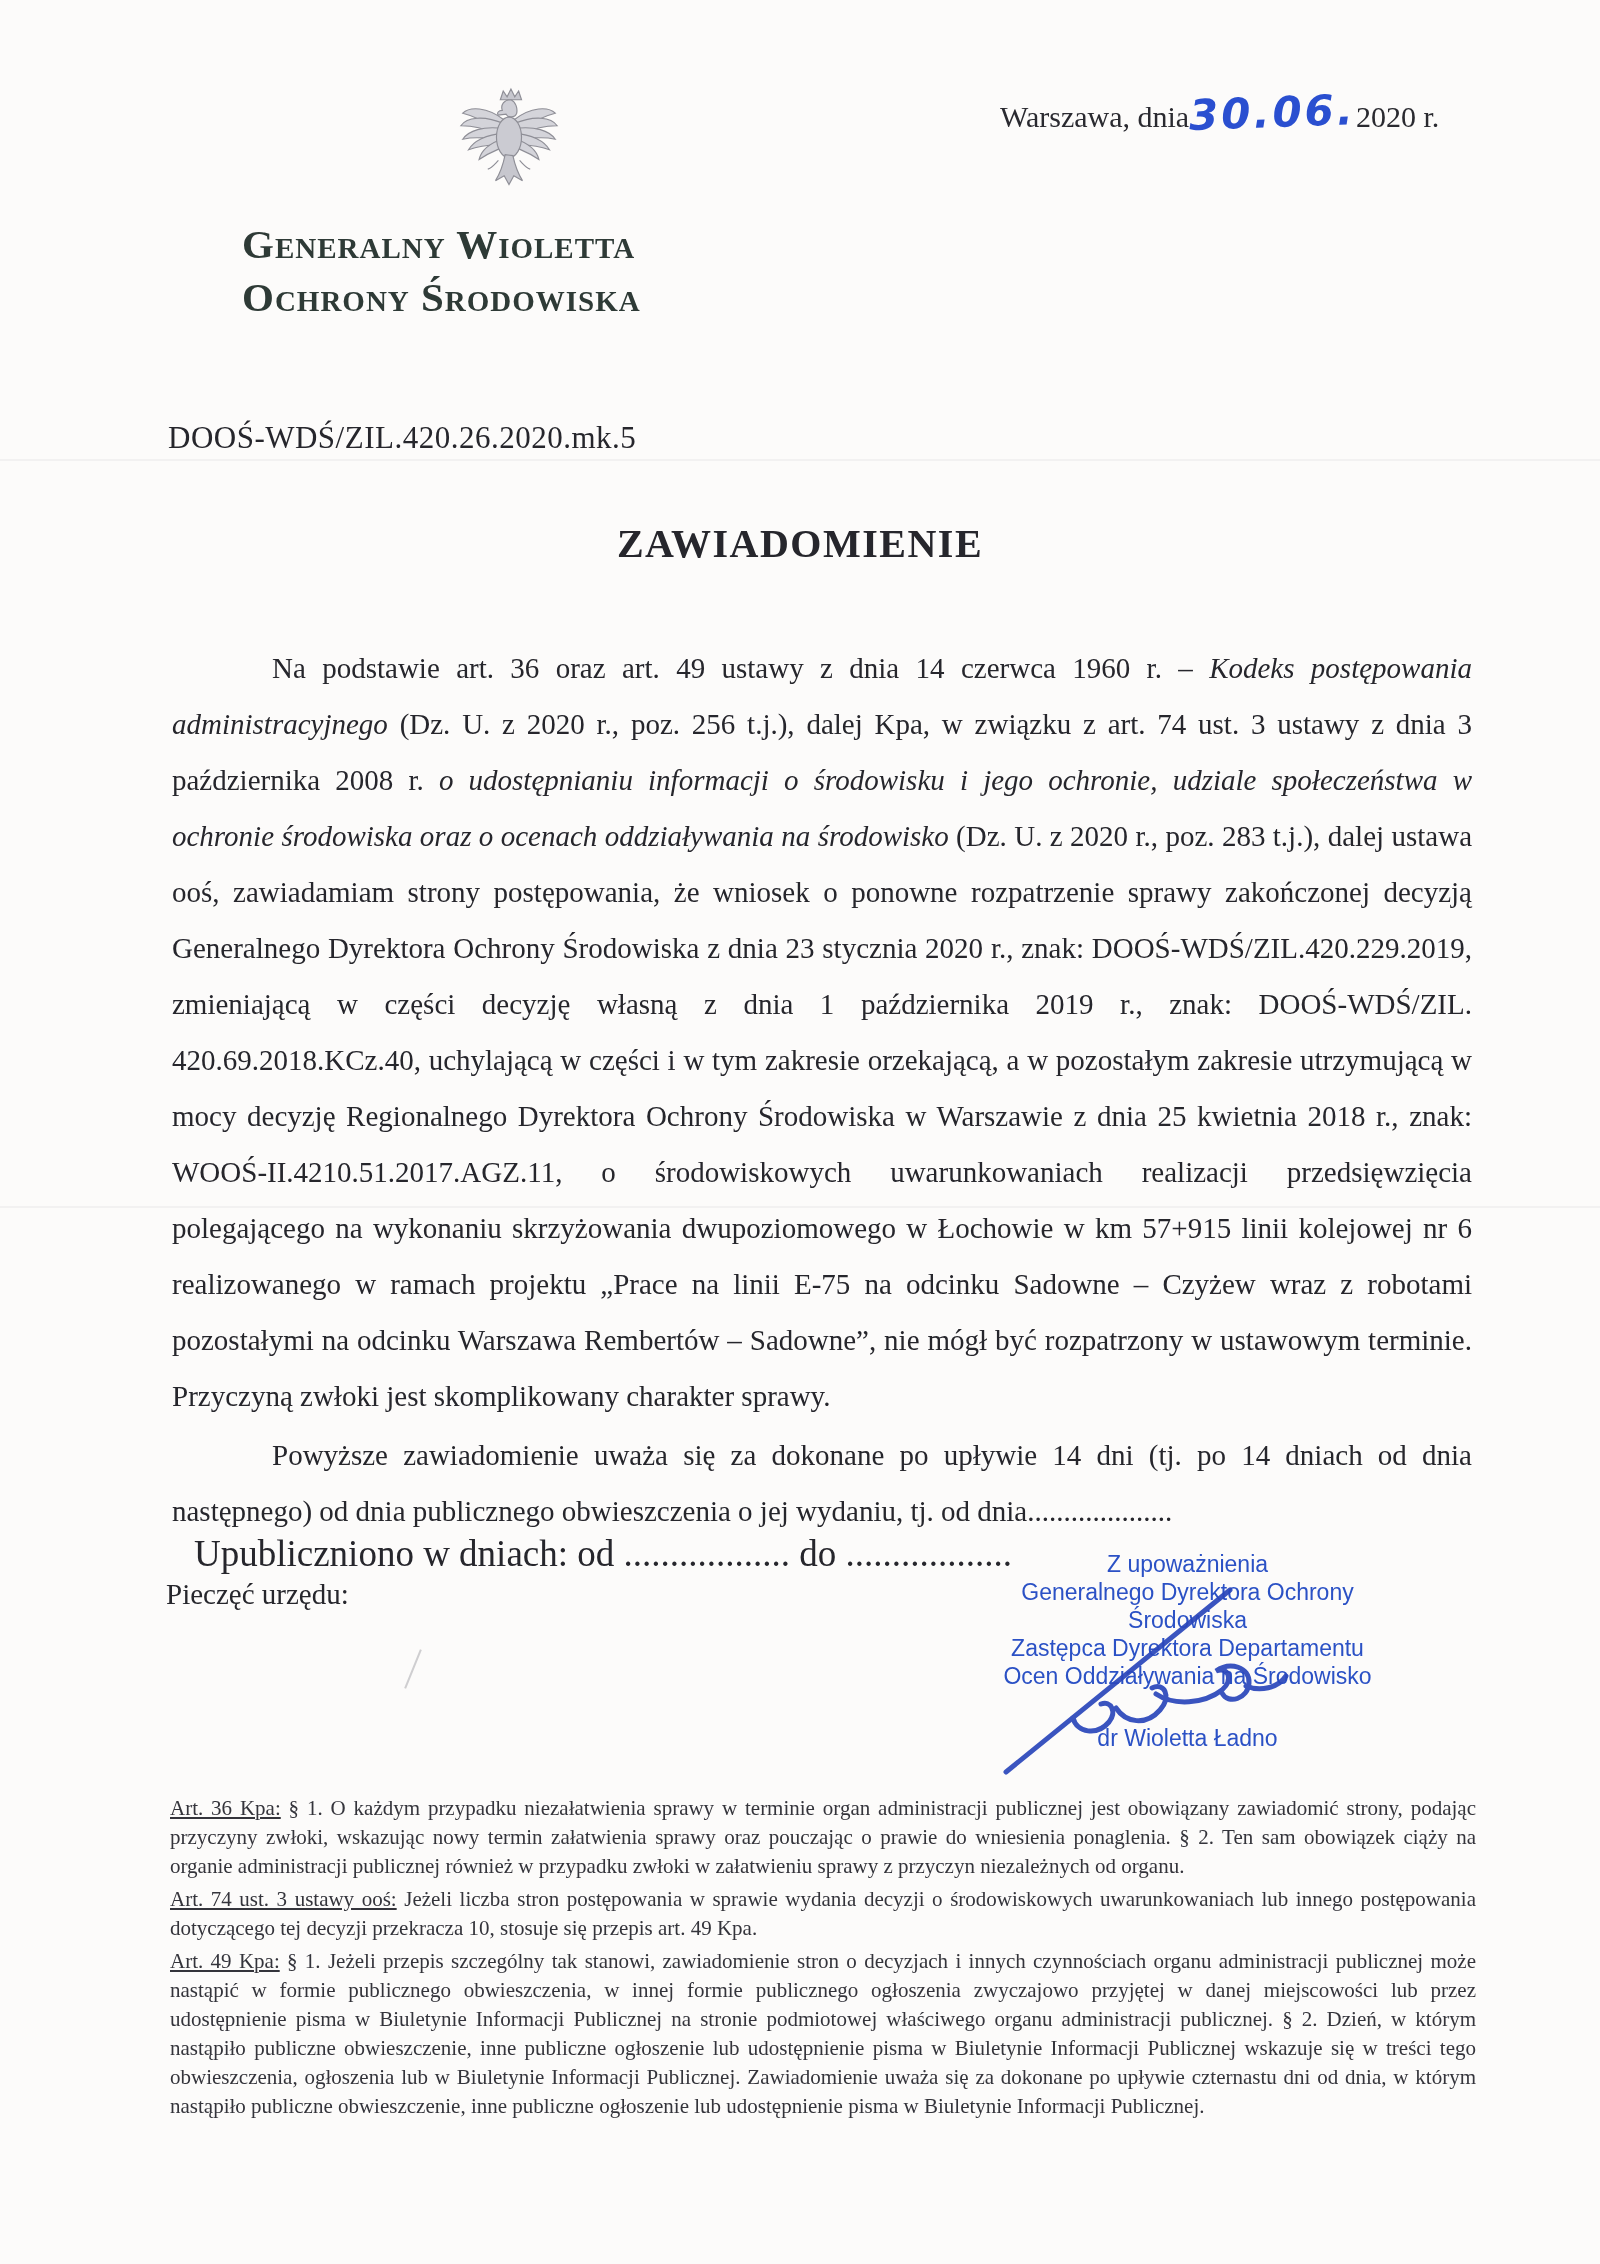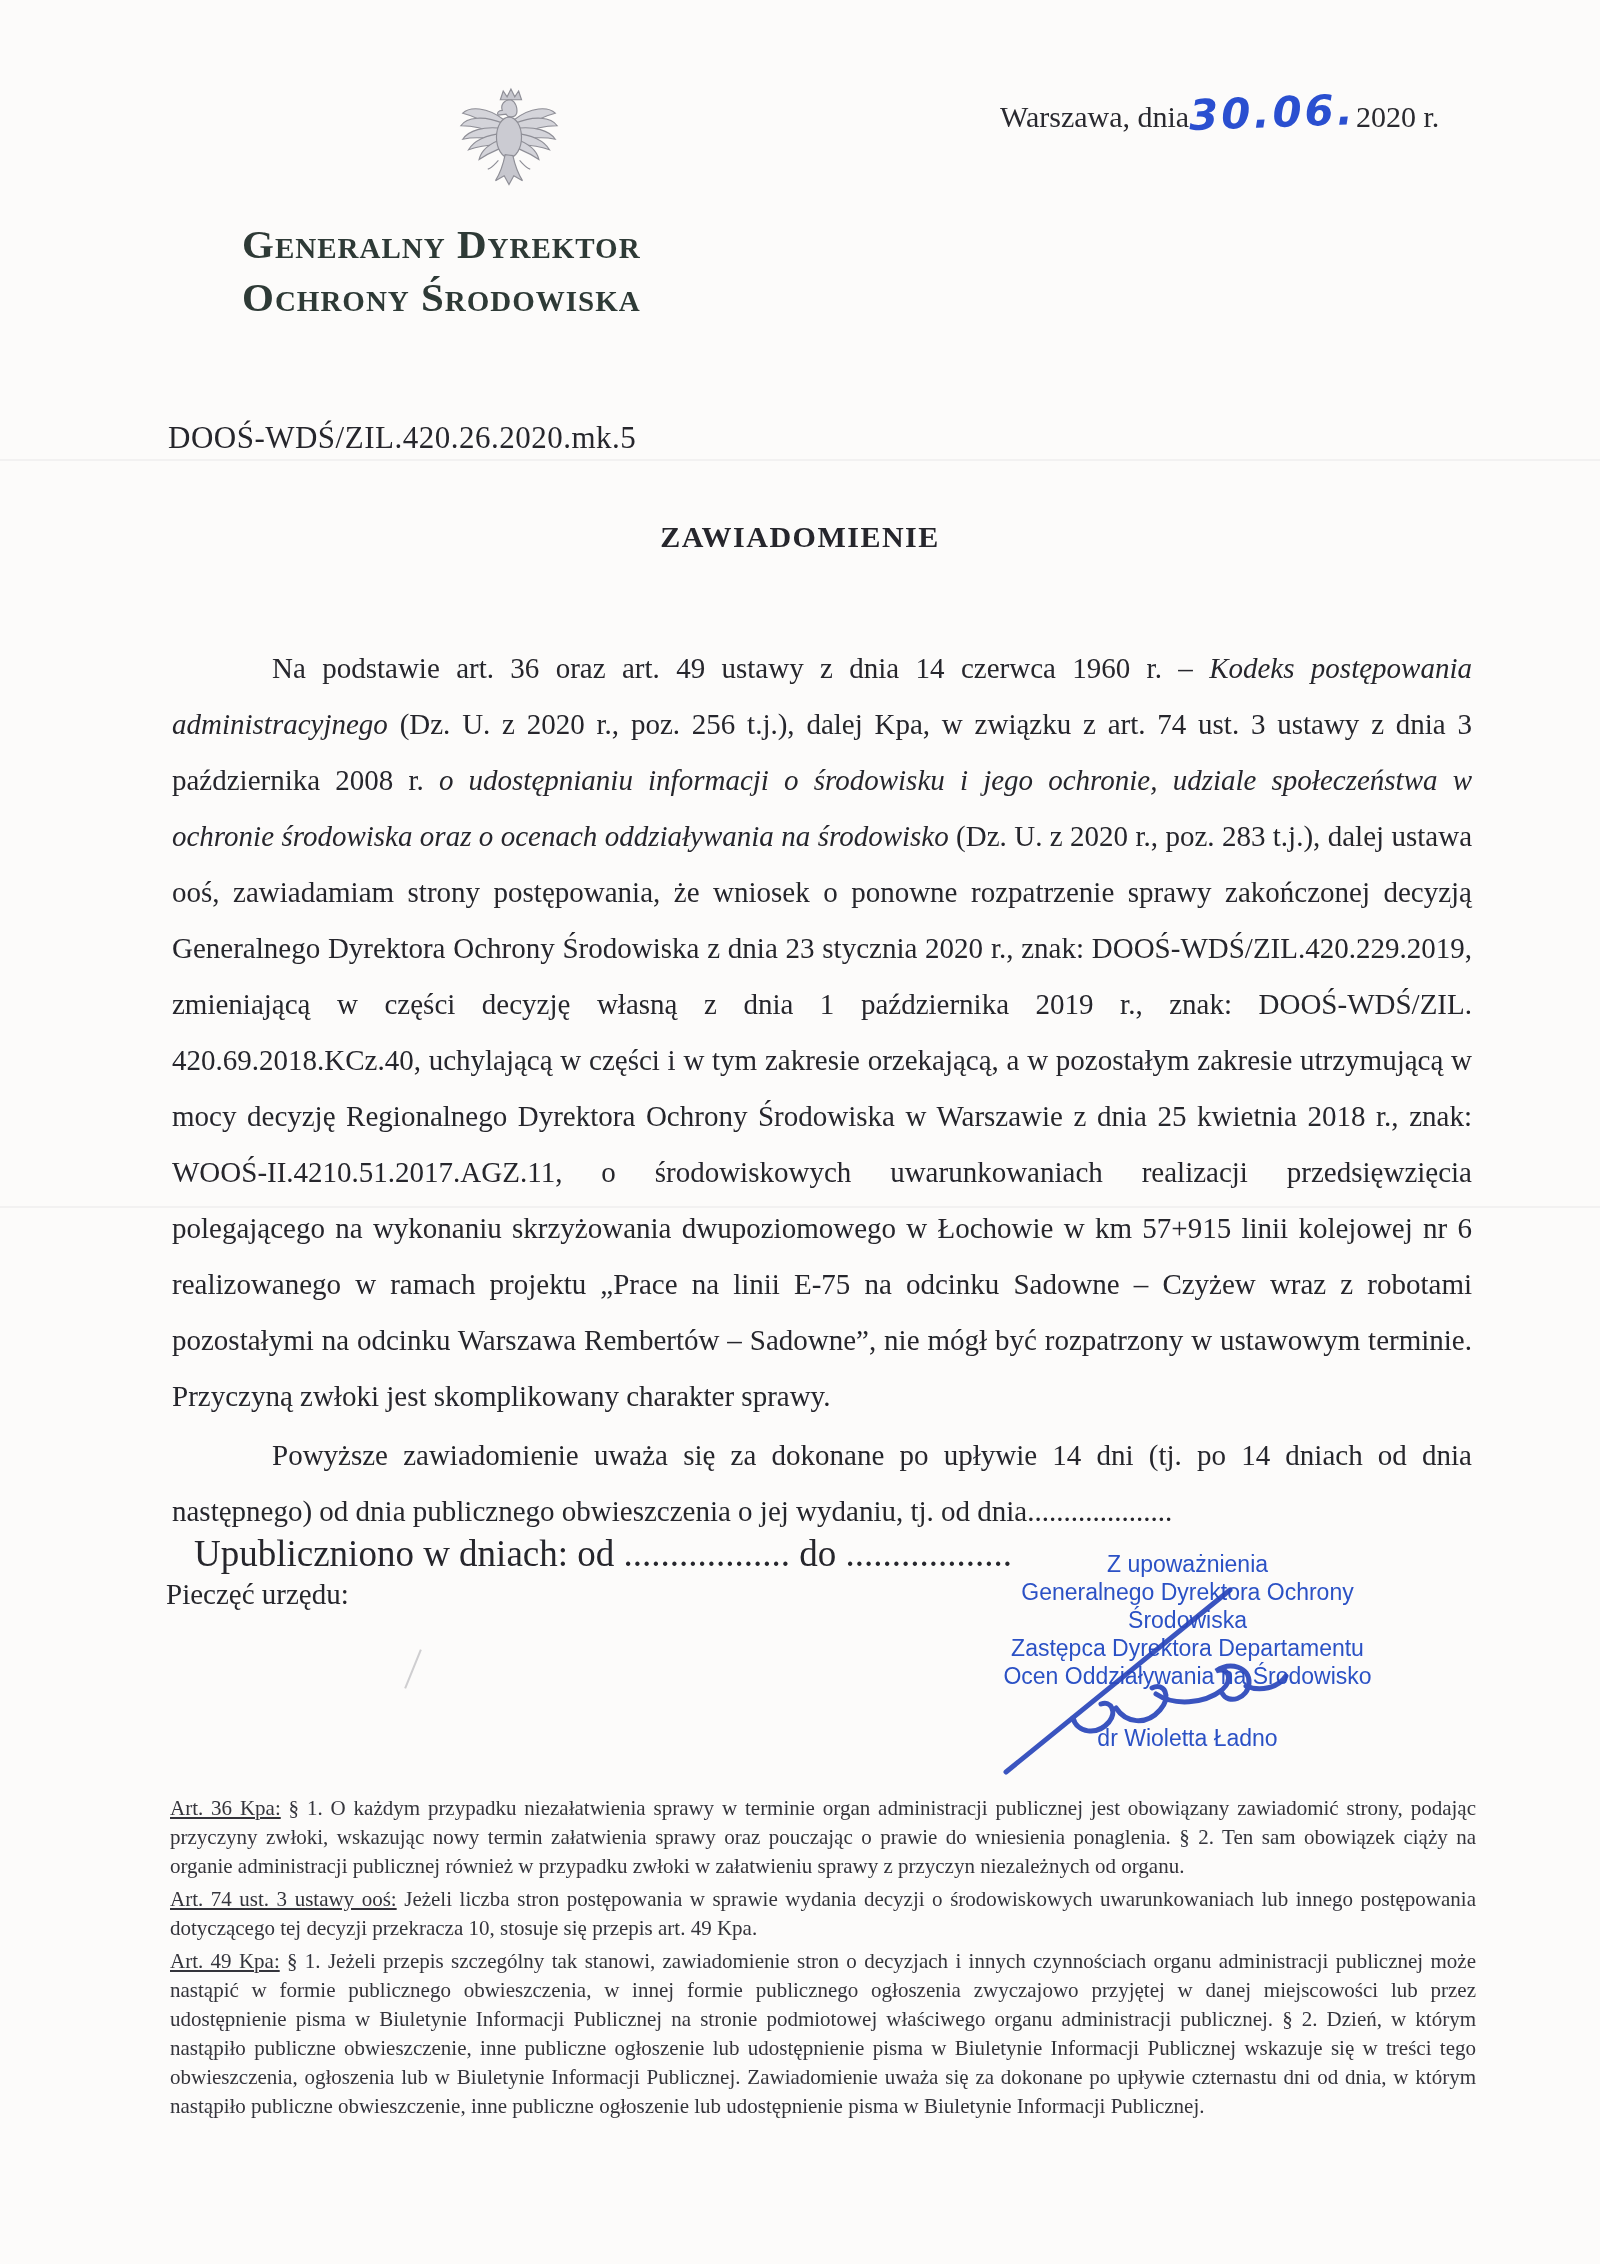--- a/index.html
+++ b/index.html
@@ -37,21 +37,21 @@
     font-family: "DejaVu Sans", sans-serif;
     font-weight: 700; font-style: italic;
     font-size: 42px; letter-spacing: 3px;
     color: #2a4fd0;
     transform: rotate(-2deg);
     display: inline-block;
   }
   .reference { position: absolute; left: 168px; top: 420px; font-size: 31px; letter-spacing: 0.5px; }
   .doc-title {
     position: absolute; left: 0; top: 520px; width: 100%;
-    text-align: center; font-size: 30px; font-weight: bold; letter-spacing: 1.5px;
+    text-align: center; font-size: 40px; font-weight: bold; letter-spacing: 1.5px;
   }
   
   .body-text {
     position: absolute; left: 172px; top: 640px; width: 1300px;
     font-size: 29px; line-height: 56px; text-align: justify;
     color: #26262c;
   }
   .body-text p { margin: 0 0 3px 0; text-indent: 100px; }
   .ital { font-style: italic; }
   .bold { font-weight: bold; }
@@ -114,21 +114,21 @@
         <ellipse cx="55" cy="52" rx="13" ry="21" fill="#cbcbd2"></ellipse>
 
         <path d="M51,70 C49,80 46,89 41,97 L50,92 L55,101 L60,92 L69,97 C64,89 61,80 59,71 Z" fill="#c7c7ce"></path>
 
         <path d="M44,76 C40,80 37,84 33,85 M66,76 C70,80 73,84 77,85" fill="none"></path>
       </g>
     </svg>
   </div>
 
   <div class="org-name">
-    <div>Generalny Dyrektor</div>
+    <div>Generalny Wioletta</div>
     <div>Ochrony Środowiska</div>
   </div>
 
   <div class="dateline">
     <span class="printed">Warszawa, dnia</span>
     <span class="handwritten-date">30.06.</span>
     <span class="printed">2020 r.</span>
   </div>
 
   <div class="reference">DOOŚ-WDŚ/ZIL.420.26.2020.mk.5</div>

